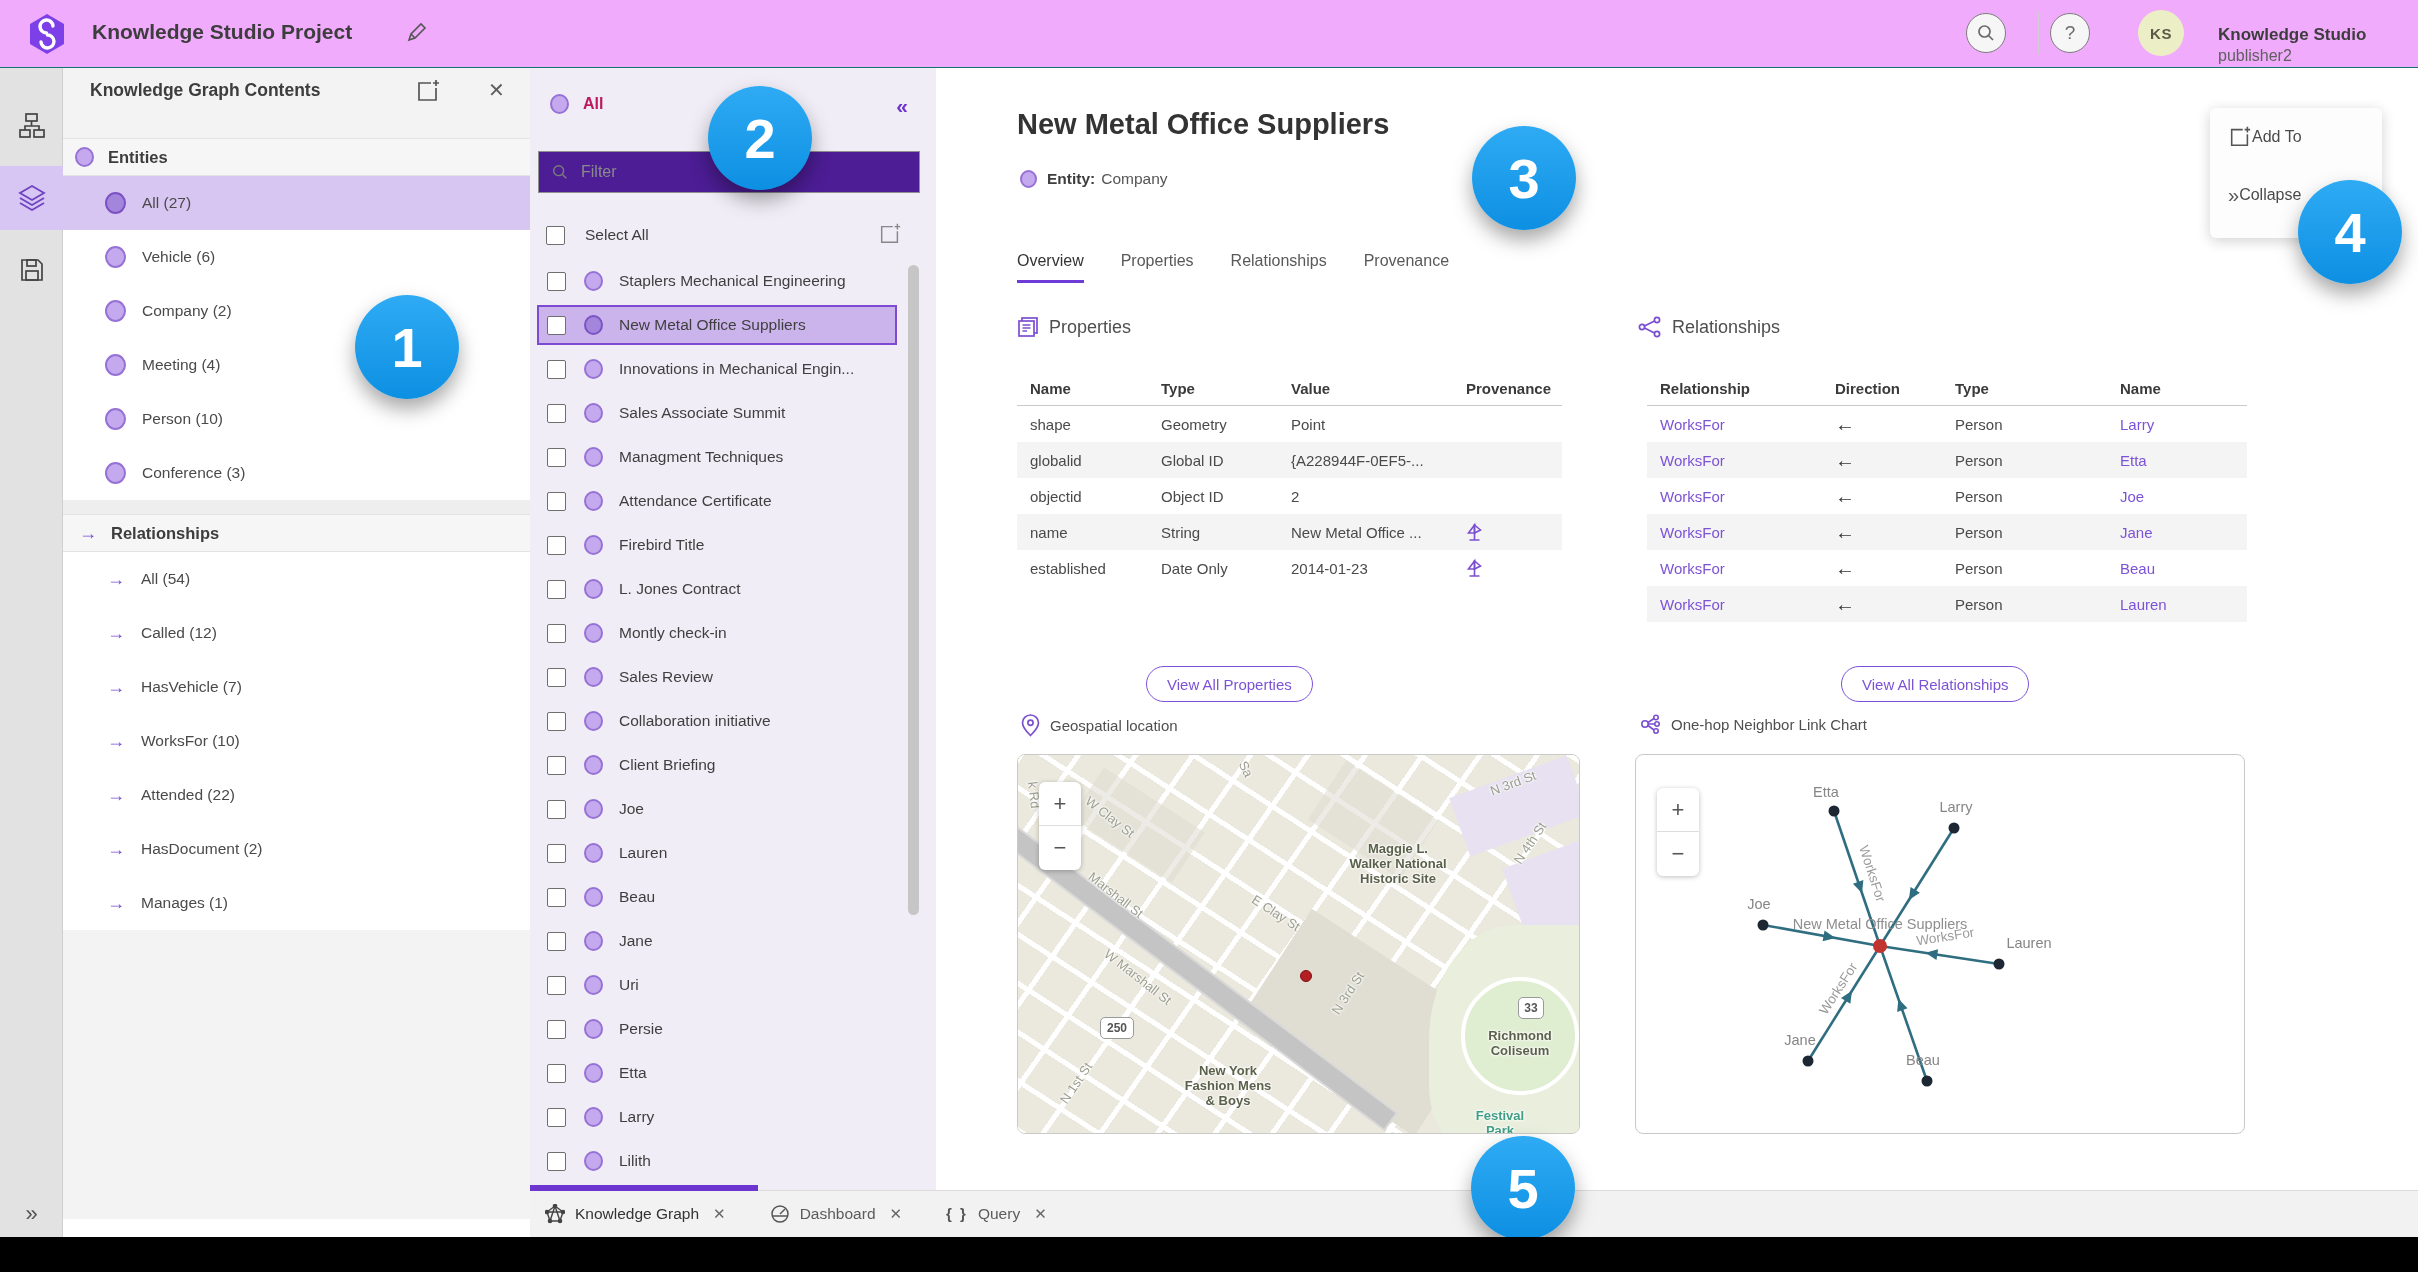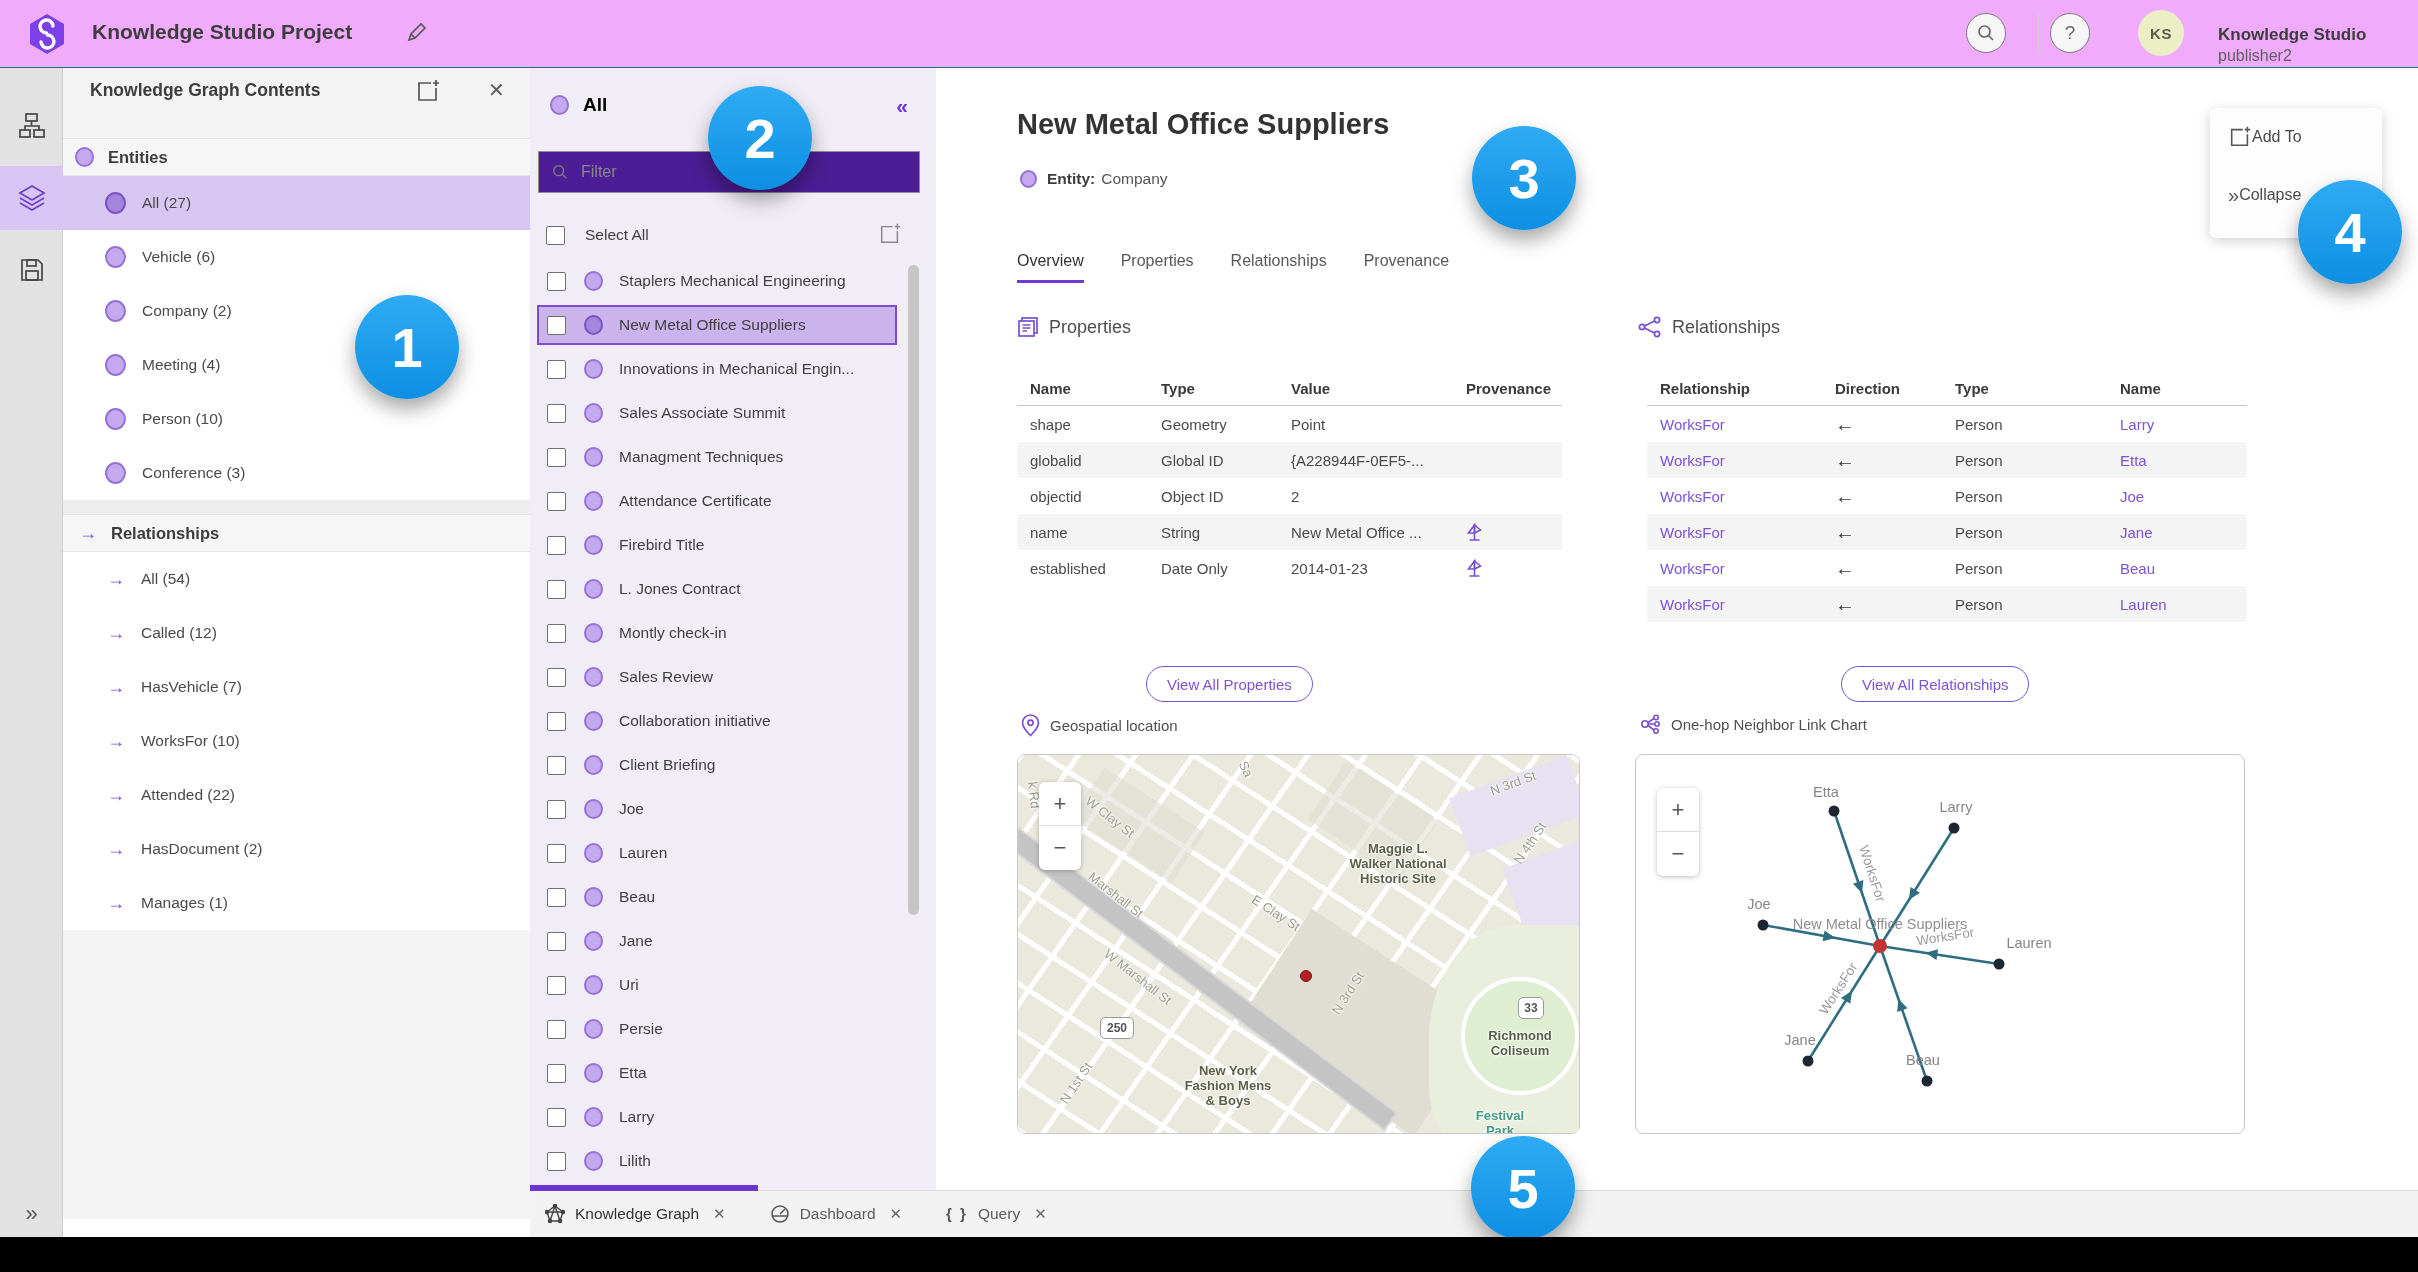--- a/index.html
+++ b/index.html
@@ -40,21 +40,21 @@
   .p1-item{position:relative;height:54px;display:flex;align-items:center;cursor:pointer;}
   .p1-item.sel{background:#d8c6f2;}
   .p1-item .lbl{font-size:15.5px;color:#4a4a4a;margin-left:16px;}
   .ecirc{width:21px;height:22px;border-radius:50%;background:#c5a9ee;border:2px solid #9671d6;margin-left:42px;flex:none;}
   .ecirc.dark{background:#a485dc;border-color:#7a52c4;}
   .ecirc.small{width:19px;height:20px;margin-left:12px;}
   .rel-arrow{font-size:18px;color:#7b4fd0;margin-left:44px;flex:none;}
   
   .panel2{position:absolute;left:530px;top:66px;width:406px;height:1124px;background:#f0edf6;z-index:5;}
   .p2-all{position:absolute;left:20px;top:28px;display:flex;align-items:center;}
-  .p2-all .lbl{font-size:19px;font-weight:700;color:#000000;margin-left:14px;}
+  .p2-all .lbl{font-size:16px;font-weight:700;color:#be185d;margin-left:14px;}
   .p2-collapse{position:absolute;right:28px;top:28px;font-size:21px;color:#6d35cf;font-weight:700;}
   .filterbox{position:absolute;left:8px;top:85px;width:382px;height:42px;background:#4c1d95;border:1px solid #8f8f8f;
     display:flex;align-items:center;}
   .filterbox .ph{font-size:16px;color:#8a8a8a;margin-left:12px;}
   .selall{position:absolute;left:8px;top:152px;width:382px;height:34px;display:flex;align-items:center;}
   .selall .lbl{font-size:15.5px;color:#3d3d3d;margin-left:20px;}
   .selall-add{position:absolute;right:18px;top:4px;width:24px;height:24px;opacity:.75;}
   .checkbox{width:19px;height:19px;background:#fff;border:1.6px solid #6f6f6f;border-radius:2px;flex:none;margin-left:8px;}
   .p2-list{position:absolute;left:0;top:195px;width:100%;}
   .p2-item{position:relative;left:7px;width:360px;height:40px;margin-bottom:4px;display:flex;align-items:center;

